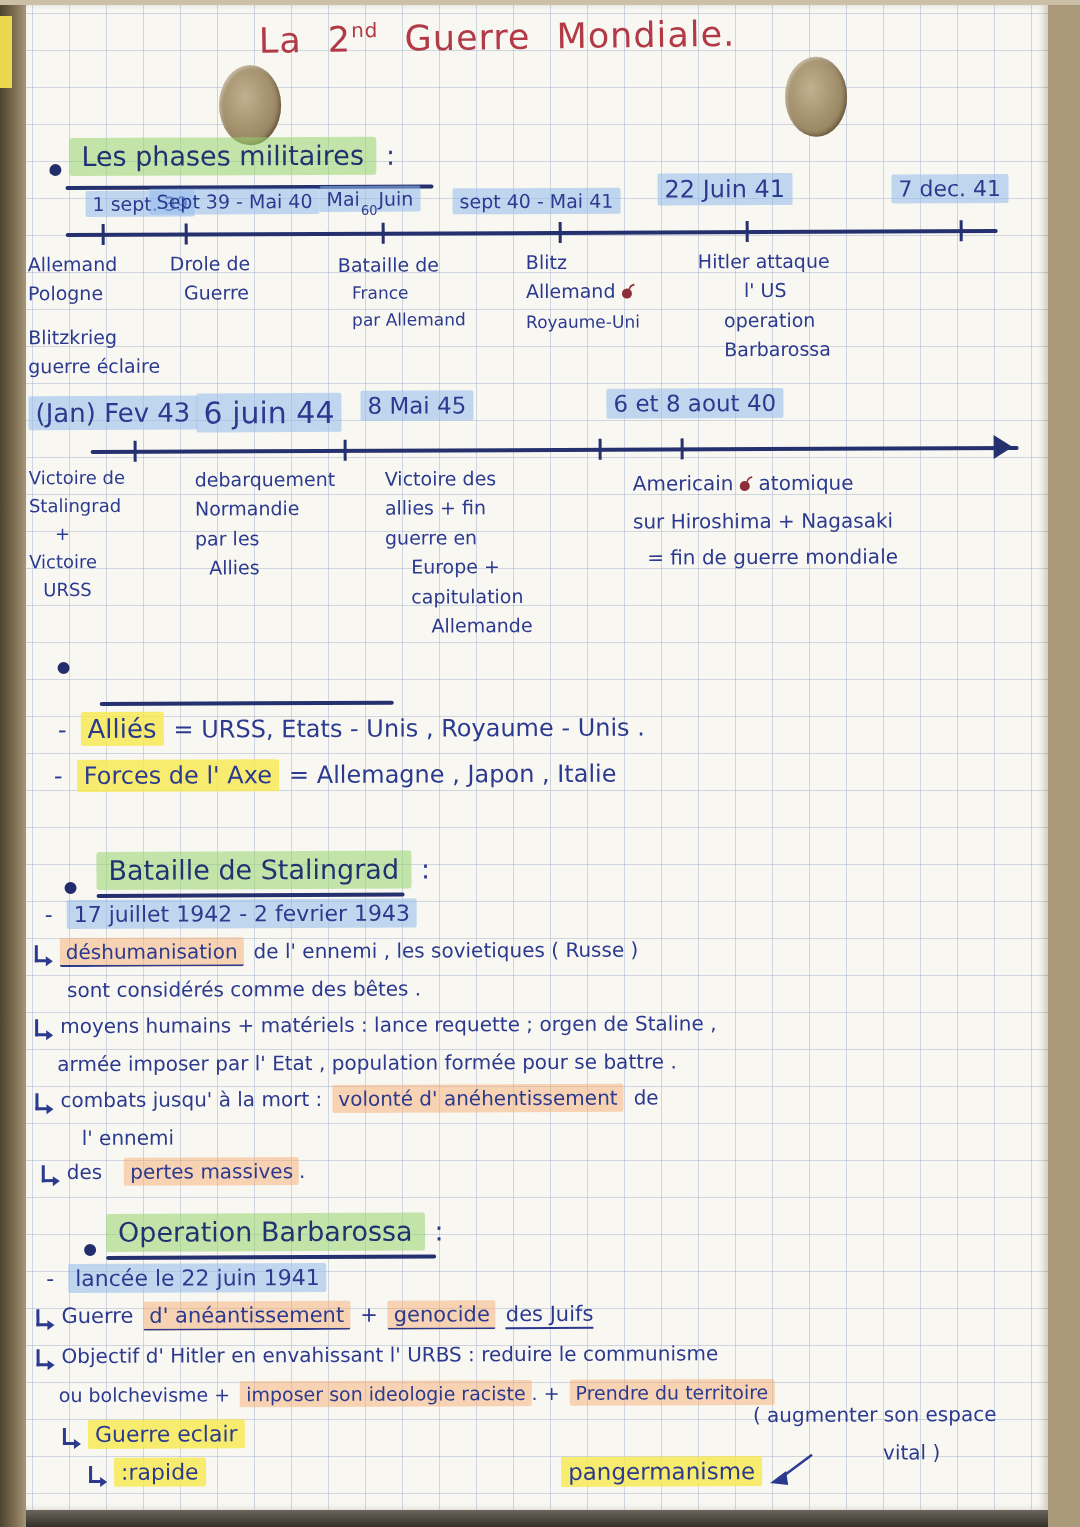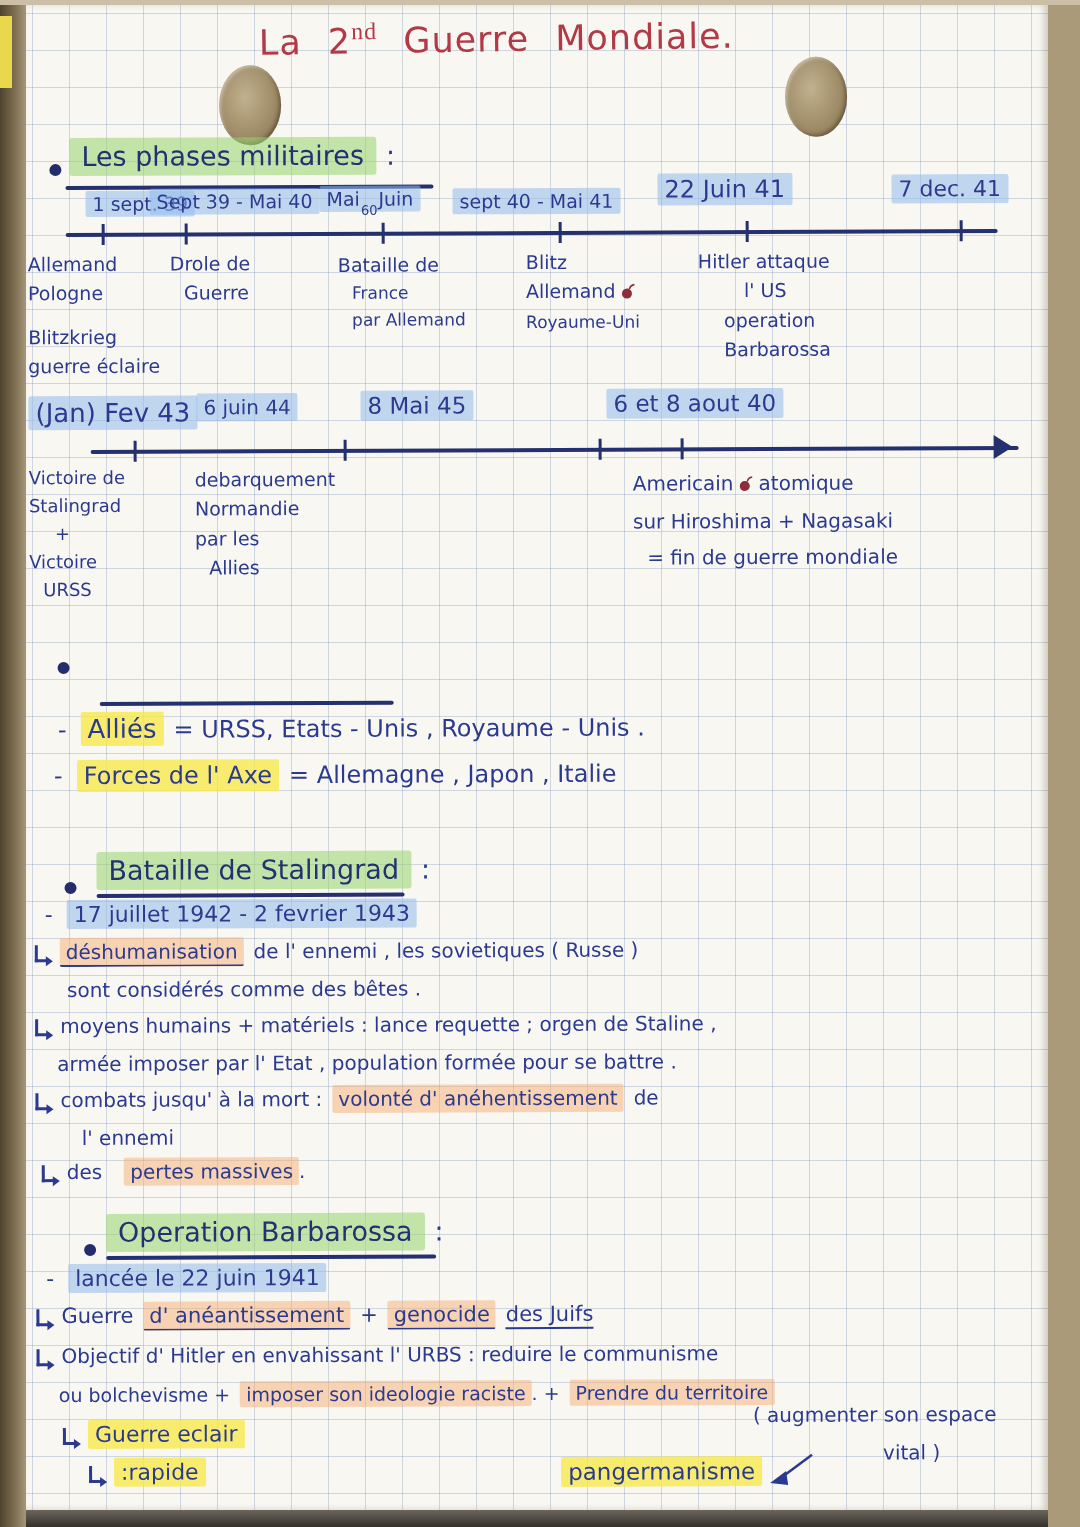--- a/index.html
+++ b/index.html
@@ -22,21 +22,21 @@
            background:linear-gradient(#6b655c,#34302a); }
   .ylw-corner { position:absolute; left:0; top:16px; width:12px; height:72px; background:#e9d84e; }
   .content { position:absolute; left:0; top:0; width:1080px; height:1527px; transform:rotate(-0.25deg); }
 
   .hole { position:absolute; width:62px; height:80px; border-radius:50%;
           background:radial-gradient(ellipse at 42% 40%, #c2b18e, #95825f 72%, #7c6a4e);
           box-shadow:inset 2px 2px 3px rgba(255,255,255,.35), inset -2px -2px 4px rgba(60,45,25,.45); }
 
   .title { position:absolute; left:262px; top:16px; font-size:35px; color:#b23a47;
            letter-spacing:1px; word-spacing:14px; white-space:nowrap; transform:rotate(-.6deg); }
-  .title .sup { font-size:24px; vertical-align:14px;font-family:Liberation Serif, serif; }
+  .title .sup { font-size:20px; vertical-align:14px; }
   .bullet { position:absolute; width:12px; height:12px; border-radius:50%; background:#232d6b; }
   .hrow { position:absolute; white-space:nowrap; color:#22316f; }
   .h-green { display:inline-block; background:rgba(151,214,110,.55); padding:3px 12px 4px; border-radius:3px; }
   .colon { margin-left:10px; color:#2b3a8e; }
   .underline { position:absolute; height:4px; background:#25306e; border-radius:2px; }
 
   .dt { position:absolute; color:#2b3a8e; white-space:nowrap; font-size:19px; }
   .hl-b { background:rgba(146,188,236,.55); padding:2px 7px; border-radius:2px; }
   .hl-y { background:rgba(247,232,78,.8); padding:2px 7px; border-radius:2px; }
   .hl-o { background:rgba(246,174,116,.5); padding:2px 6px; border-radius:2px; }
@@ -125,21 +125,21 @@
       <span class="evline" style="font-size:17px;">Royaume-Uni</span>
     </div>
     <div class="col" style="left:700px; top:248px;">
       <span class="evline">Hitler attaque</span>
       <span class="evline idt3">l' US</span>
       <span class="evline idt2">operation</span>
       <span class="evline idt2">Barbarossa</span>
     </div>
 
     <div class="dt" style="left:30px; top:396px; font-size:26px;"><span class="hl-b">(Jan) Fev 43</span></div>
-    <div class="dt" style="left:198px; top:394px; font-size:20px;"><span class="hl-b">6 juin 44</span></div>
+    <div class="dt" style="left:198px; top:394px; font-size:30px;"><span class="hl-b">6 juin 44</span></div>
     <div class="dt" style="left:362px; top:392px; font-size:23px;"><span class="hl-b">8 Mai 45</span></div>
     <div class="dt" style="left:608px; top:391px; font-size:23px;"><span class="hl-b">6 et 8 aout 40</span></div>
 
     <div class="tl" style="left:92px; top:448px; width:928px;">
       <span class="tick" style="left:43px;"></span>
       <span class="tick" style="left:253px;"></span>
       <span class="tick" style="left:508px;"></span>
       <span class="tick" style="left:590px;"></span>
       <span class="ah"></span>
     </div>
@@ -149,20 +149,28 @@
       <span class="evline">Stalingrad</span>
       <span class="evline idt2">+</span>
       <span class="evline">Victoire</span>
       <span class="evline idt1">URSS</span>
     </div>
     <div class="col" style="left:196px; top:464px;">
       <span class="evline">debarquement</span>
       <span class="evline">Normandie</span>
       <span class="evline">par les</span>
       <span class="evline idt1">Allies</span>
+    </div>
+    <div class="col" style="left:386px; top:464px;">
+      <span class="evline">Victoire des</span>
+      <span class="evline">allies + fin</span>
+      <span class="evline">guerre en</span>
+      <span class="evline idt2">Europe +</span>
+      <span class="evline idt2">capitulation</span>
+      <span class="evline idt3">Allemande</span>
     </div>
     <div class="col" style="left:634px; top:466px; font-size:20px; line-height:1.8;">
       <span class="evline"><span>Americain</span><span class="bomb"><svg width="15" height="17" viewBox="0 0 15 17">
               <circle cx="6" cy="11" r="5" fill="#8e2d3a"></circle>
               <path d="M8.5 6.5 Q9.5 2.5 13.5 2" stroke="#8e2d3a" stroke-width="1.6" fill="none"></path>
             </svg></span><span>atomique</span></span>
       <span class="evline">sur Hiroshima + Nagasaki</span>
       <span class="evline idt1">= fin de guerre mondiale</span>
     </div>
 

